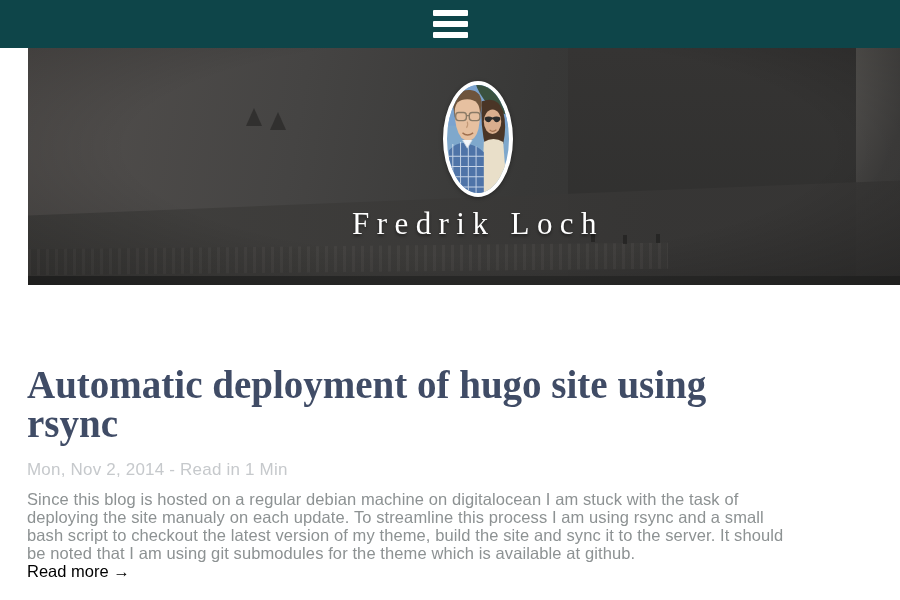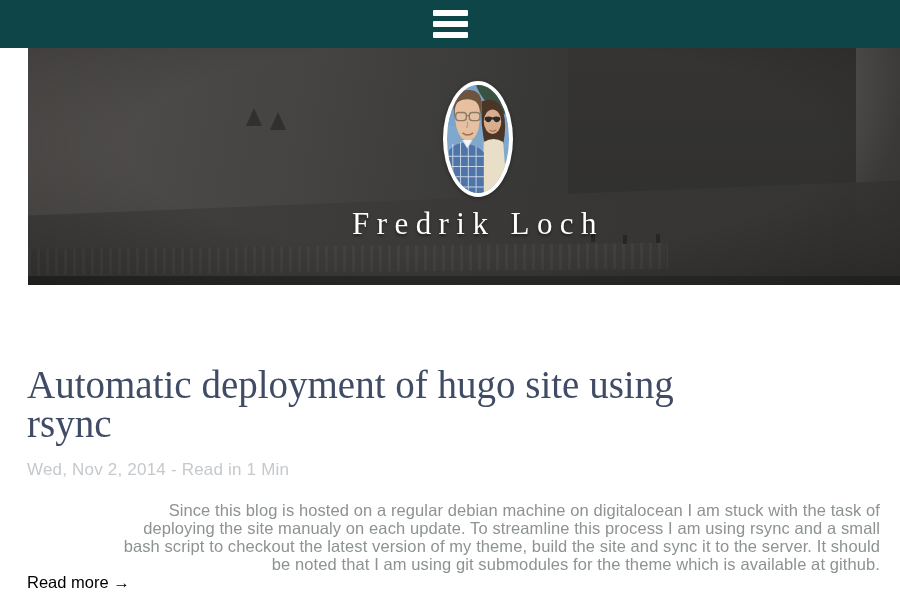--- a/index.html
+++ b/index.html
@@ -73,29 +73,29 @@
     text-align: center; color: #ffffff;
     font-family: "Liberation Serif", "DejaVu Serif", serif;
     font-size: 31px; font-weight: 400; letter-spacing: 0.24em;
     text-shadow: 0 2px 3px rgba(0,0,0,0.45);
   }
 
   
   .content { padding: 80px 20px 0 27px; }
   .post-title {
     font-family: "Liberation Serif", "DejaVu Serif", serif;
-    font-weight: 400; font-size: 39px; line-height: 39px;
+    font-weight: 700; font-size: 39px; line-height: 39px;
     color: #404c66; white-space: pre-line; text-decoration: none; display: block;
   }
   .post-meta {
     margin-top: 17px; font-size: 17px; color: #c6c9cc; letter-spacing: 0.2px;
   }
   .post-body {
-    margin-top: 21px; font-size: 16.5px; line-height: 18px; color: #8d9293;
-    white-space: pre-line; letter-spacing: 0.1px; text-align: right;
+    margin-top: 10px; font-size: 16.5px; line-height: 18px; color: #8d9293;
+    white-space: pre-line; letter-spacing: 0.1px;
   }
   .read-more {
     display: inline-block; margin-top: 0px; font-size: 16.5px; line-height: 18px;
     color: #000000; text-decoration: none;
   }
 </style>
 </head>
 <body>
 
 <header class="topbar">
@@ -167,20 +167,20 @@
     </svg>
   </div>
 
   <h1 class="author-name">Fredrik Loch</h1>
 </section>
 
 <main class="content">
   <article>
     <a class="post-title" href="#">Automatic deployment of hugo site using
 rsync</a>
-    <div class="post-meta">Wed, Nov 2, 2014 - Read in 1 Min</div>
+    <div class="post-meta">Mon, Nov 2, 2014 - Read in 1 Min</div>
     <p class="post-body">Since this blog is hosted on a regular debian machine on digitalocean I am stuck with the task of
 deploying the site manualy on each update. To streamline this process I am using rsync and a small
 bash script to checkout the latest version of my theme, build the site and sync it to the server. It should
 be noted that I am using git submodules for the theme which is available at github.</p>
     <a class="read-more" href="#">Read more →</a>
   </article>
 </main>
 
 </body></html>

